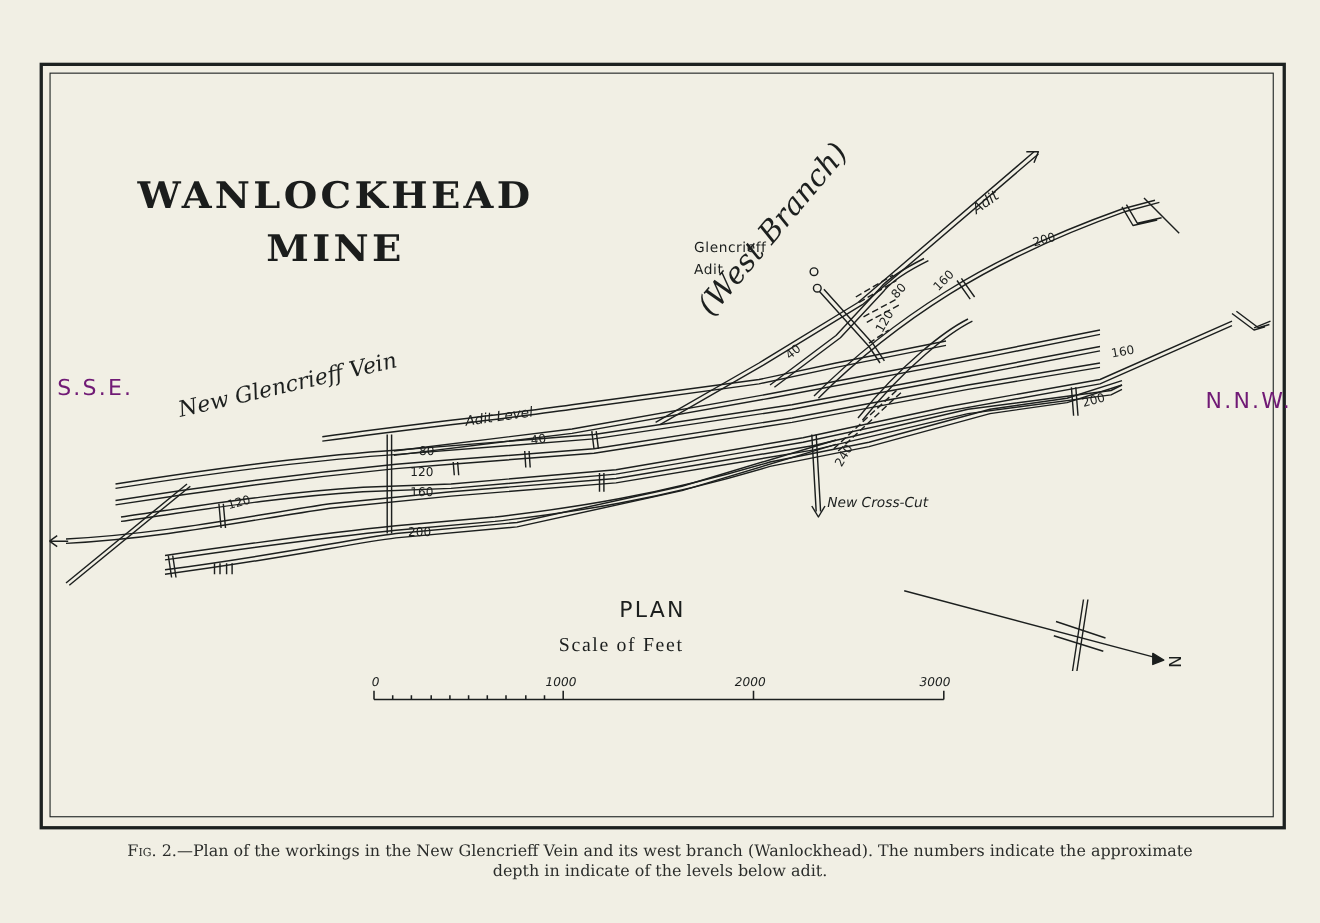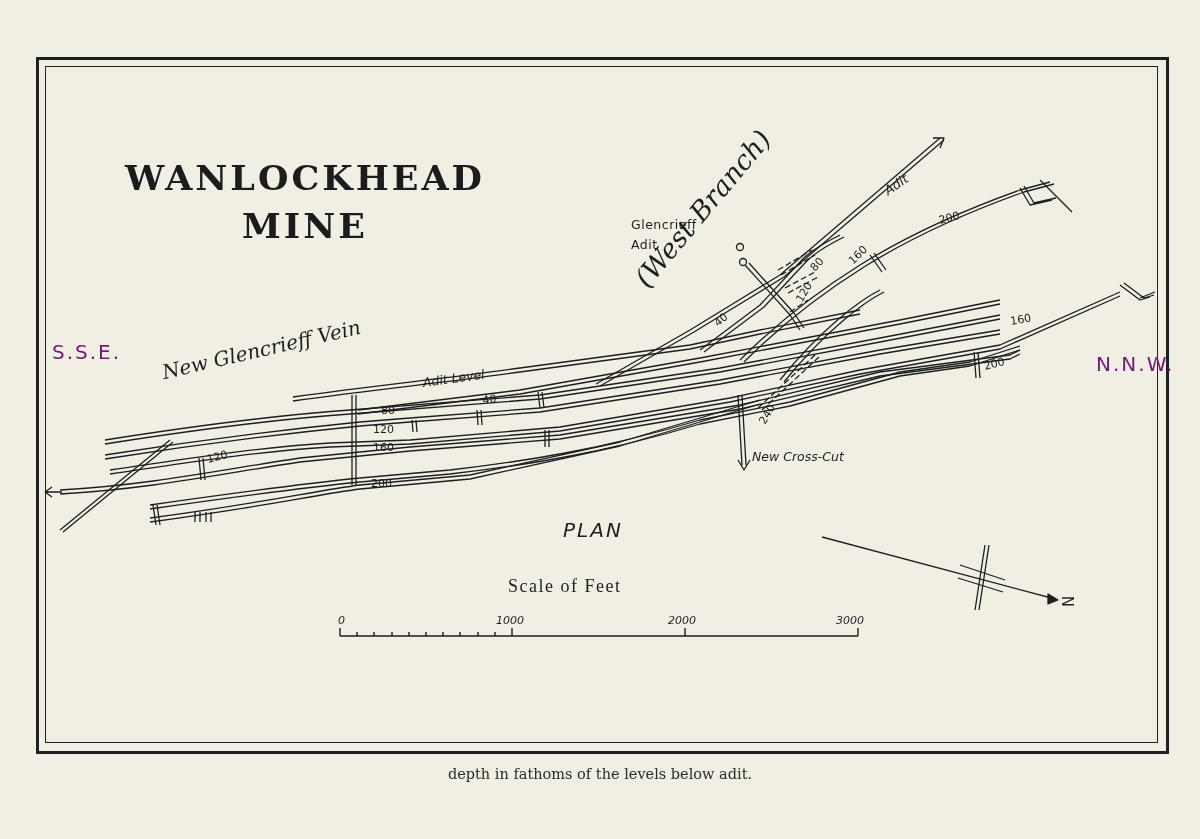--- a/index.html
+++ b/index.html
@@ -23,21 +23,21 @@
     position: absolute; left: 70px; width: 470px; text-align: center;
     font-family: "DejaVu Serif", serif; font-weight: bold;
     font-size: 35px; letter-spacing: 3px; color: #1b1d1c;
     transform: scaleY(0.95);
   }
   .title.l1 { top: 158px; }
   .title.l2 { top: 206px; }
   .dir {
     position: absolute; font-size: 20px; letter-spacing: 2px; color: #701a75;
   }
-  .plan-label { position: absolute; left: 563px; top: 518px; font-size: 20px; letter-spacing: 2px; font-style: italic; }
+  .plan-label { position: absolute; left: 563px; top: 542px; font-size: 20px; letter-spacing: 2px; }
   .scale-label { position: absolute; left: 508px; top: 576px; font-size: 18px; letter-spacing: 1.5px; font-family: Liberation Serif, serif; }
   .caption {
     position: absolute; left: 40px; width: 1120px; top: 765px;
     text-align: center; font-family: "DejaVu Serif", serif; font-size: 14.5px;
     line-height: 18px; color: #2a2c2a;
   }
   .caption .fig { font-variant: small-caps; }
   .shaft-label { position: absolute; left: 631px; top: 215px; font-size: 12.5px; line-height: 20px; text-align: left; width: 80px; letter-spacing: 0.5px; }
   .italic-label { position: absolute; font-family: "DejaVu Serif", serif; font-style: italic; }
 </style>
@@ -196,14 +196,15 @@
   <g font-family="DejaVu Sans, sans-serif" font-size="11" font-style="italic" fill="#1c1f1e">
     <text x="338" y="624">0</text>
     <text x="496" y="624">1000</text>
     <text x="668" y="624">2000</text>
     <text x="836" y="624">3000</text>
   </g>
   <text x="1064" y="607" font-family="DejaVu Sans, sans-serif" font-size="15" fill="#1c1f1e" transform="rotate(-90 1069 602)">N</text>
 </svg>
 
 <div class="caption">
-  <div>depth in fathoms of the levels below adit.</div>
+  <div><span class="fig">Fig. 2.</span><span>—Plan of the workings in the New Glencrieff Vein and its west branch (Wanlockhead).   The numbers indicate the approximate</span></div>
+  <div>depth in indicate of the levels below adit.</div>
 </div>
 
 </body></html>

